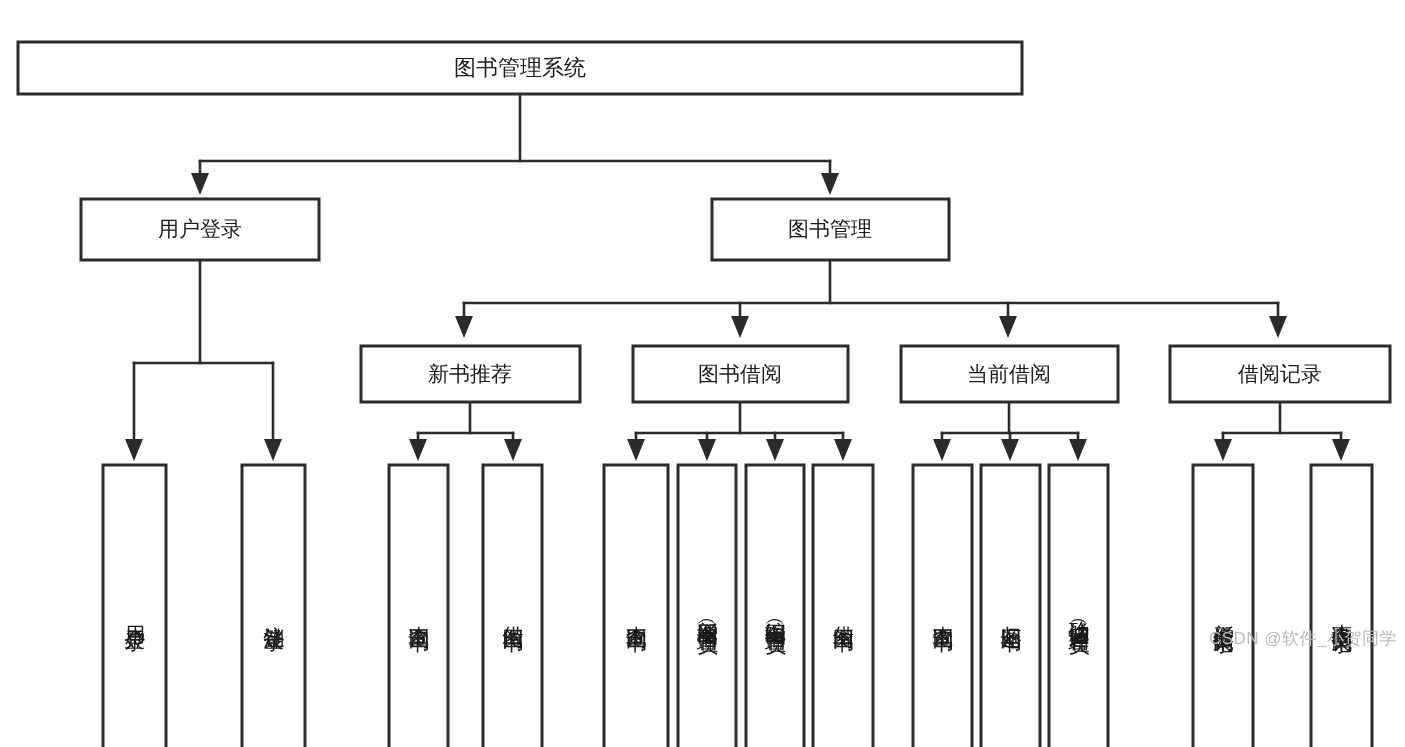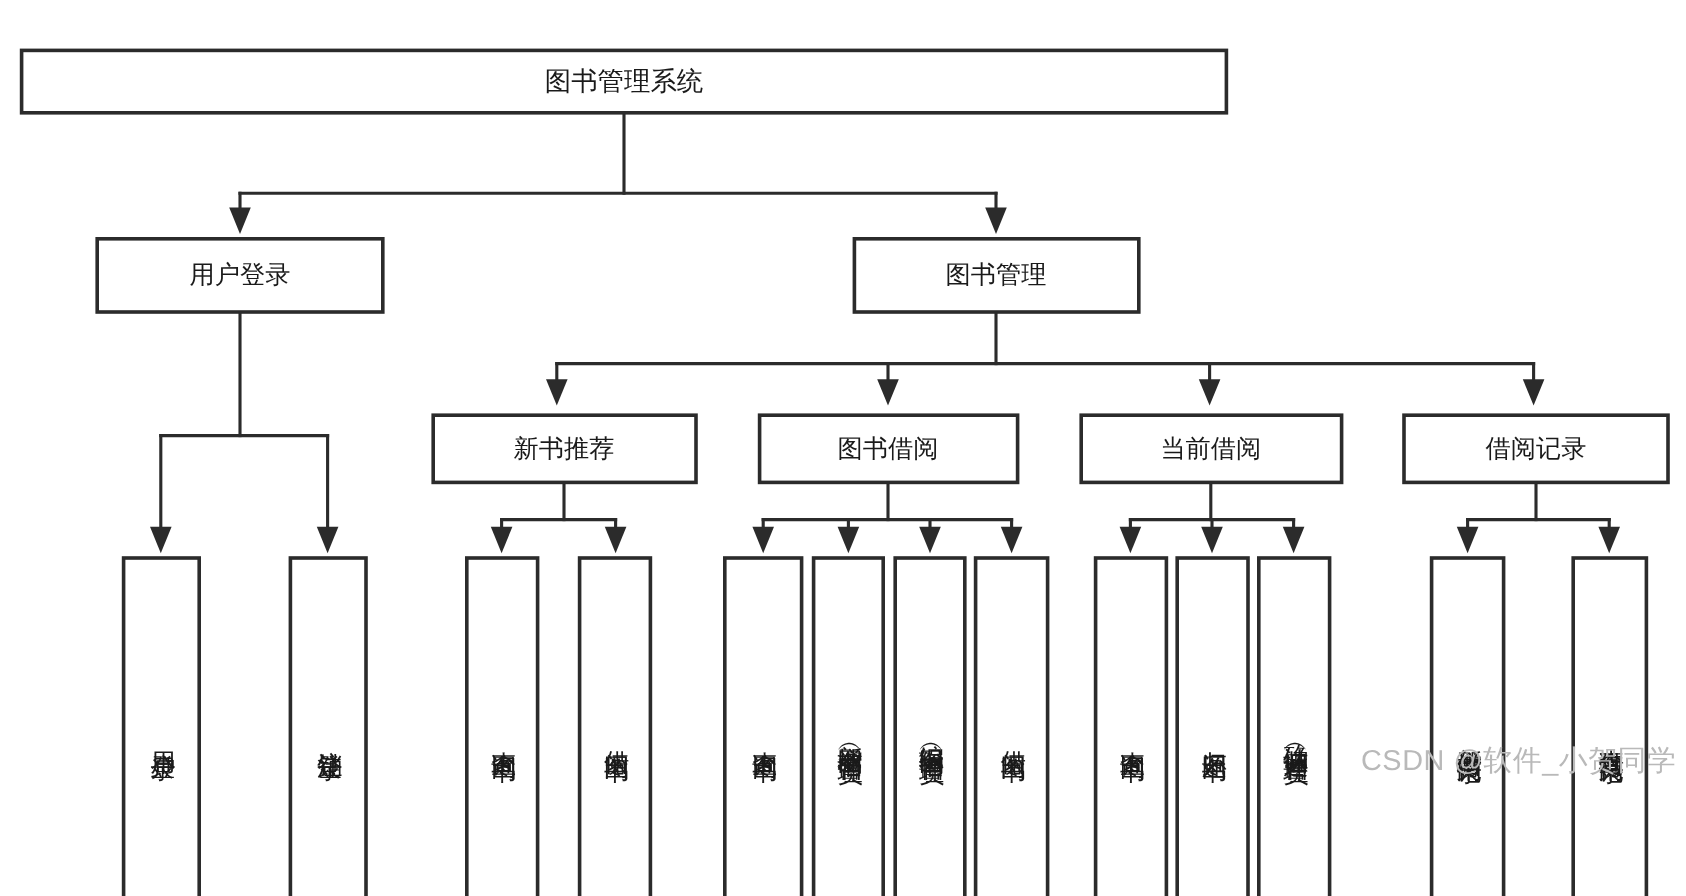--- a/index.html
+++ b/index.html
@@ -70,21 +70,21 @@
     letter-spacing: 2px;
     color: #1a1a1a;
     white-space: nowrap;
     pointer-events: none;
   }
   .watermark {
     position: absolute;
     right: 8px;
     bottom: 6px;
     font-family: "Liberation Sans", "DejaVu Sans", sans-serif;
-    font-size: 24px;
+    font-size: 17px;
     color: #b9b9b9;
     letter-spacing: 0.5px;
     white-space: nowrap;
   }
 </style>
 </head>
 <body>
 
 <div id="diagram-root">
 

